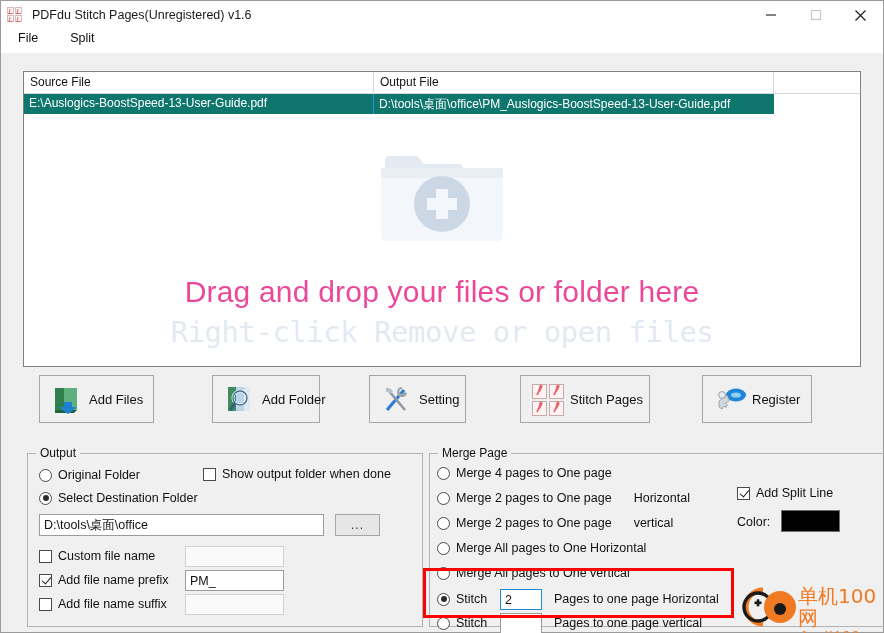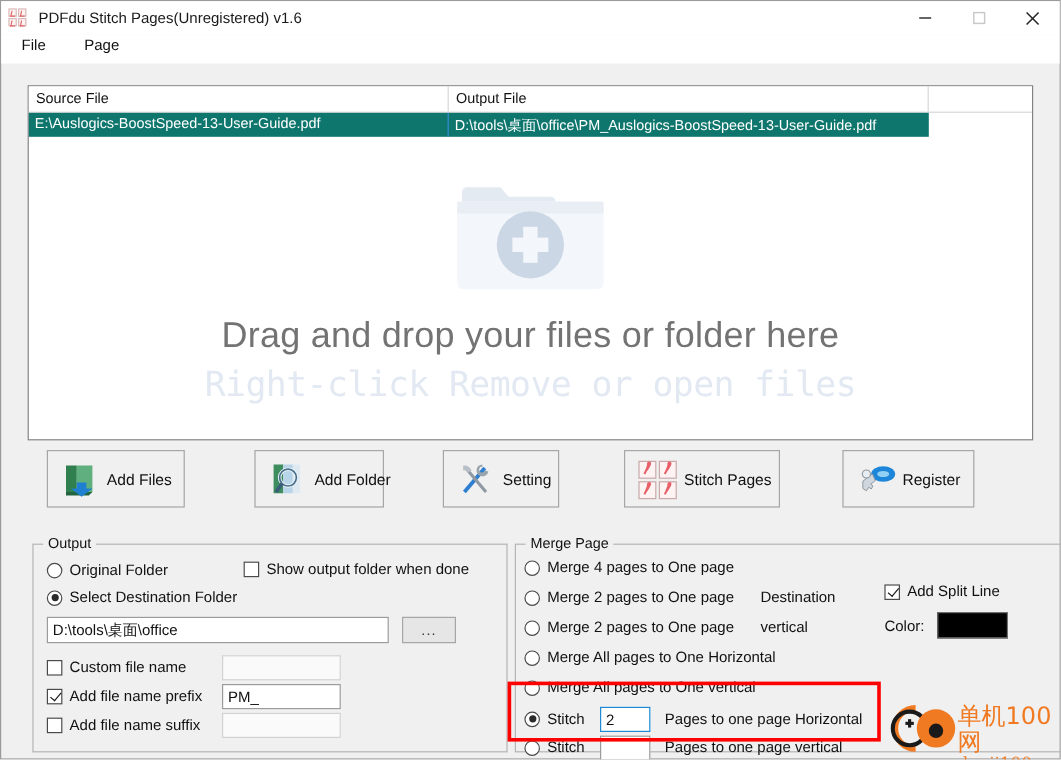--- a/index.html
+++ b/index.html
@@ -35,21 +35,21 @@
   .lhead .col{font-size:12px;color:#111;padding:3px 0 0 6px;box-sizing:border-box;white-space:nowrap;overflow:hidden;}
   .lhead .c-src{width:350px;border-right:1px solid #d8d8d8;}
   .lhead .c-out{width:400px;border-right:1px solid #d8d8d8;}
   .lhead .c-rest{flex:1;}
   .lrow{display:flex;height:20px;align-items:stretch;}
   .lrow .cell{font-size:12px;color:#fff;background:#0f766e;padding:2px 0 0 5px;box-sizing:border-box;white-space:nowrap;overflow:hidden;}
   .lrow .cell.src{width:350px;border-right:1px solid #2f90e0;}
   .lrow .cell.out{width:400px;}
   .dropzone{position:absolute;left:0;right:0;top:42px;bottom:0;display:flex;flex-direction:column;align-items:center;justify-content:flex-start;pointer-events:none;}
   .folder-ico{margin-top:28px;width:126px;height:105px;position:relative;}
-  .dz-line1{margin-top:16px;font-size:30px;color:#737373;white-space:nowrap;letter-spacing:.2px;}
+  .dz-line1{margin-top:28px;font-size:30px;color:#ec4899;white-space:nowrap;letter-spacing:.2px;}
   .dz-line2{margin-top:6px;font-size:29px;color:#e2e9f2;white-space:nowrap;font-family:"DejaVu Sans Mono", monospace;letter-spacing:-0.5px;}
 
   
   .toolbar{position:absolute;left:0;right:0;top:374px;height:48px;}
   .tbtn{position:absolute;top:0;height:48px;background:#f0f0f0;border:1px solid #a6a6a6;box-sizing:border-box;
         display:flex;align-items:center;gap:7px;padding:0 10px;}
   .tbtn .lbl{font-size:13px;color:#111;white-space:nowrap;}
   .tbtn .ico{width:32px;height:32px;flex:none;position:relative;}
 
   
@@ -106,21 +106,21 @@
         <svg width="13" height="13" viewBox="0 0 13 13">
             <line x1="1.5" y1="1.5" x2="11.5" y2="11.5" stroke="#222" stroke-width="1.2"></line>
             <line x1="11.5" y1="1.5" x2="1.5" y2="11.5" stroke="#222" stroke-width="1.2"></line>
           </svg>
       </div>
     </div>
   </div>
 
   <div class="menubar">
     <div class="menuitem">File</div>
-    <div class="menuitem">Page</div>
+    <div class="menuitem">Split</div>
   </div>
 
   <div class="listwrap">
     <div class="lhead">
       <div class="col c-src">Source File</div>
       <div class="col c-out">Output File</div>
       <div class="col c-rest"></div>
     </div>
     <div class="lrow">
       <div class="cell src">E:\Auslogics-BoostSpeed-13-User-Guide.pdf</div>
@@ -260,21 +260,21 @@
     <span class="legend">Merge Page</span>
 
     <div class="row" style="position:absolute;left:7px;top:12px;">
       <span class="radio"></span>
       <span class="ctl-label">Merge 4 pages to One page</span>
     </div>
 
     <div class="row" style="position:absolute;left:7px;top:37px;">
       <span class="radio"></span>
       <span class="ctl-label">Merge 2 pages to One page</span>
-      <span class="ctl-label" style="margin-left:22px;">Destination</span>
+      <span class="ctl-label" style="margin-left:22px;">Horizontal</span>
     </div>
 
     <div class="row" style="position:absolute;left:7px;top:62px;">
       <span class="radio"></span>
       <span class="ctl-label">Merge 2 pages to One page</span>
       <span class="ctl-label" style="margin-left:22px;">vertical</span>
     </div>
 
     <div class="row" style="position:absolute;left:7px;top:87px;">
       <span class="radio"></span>

